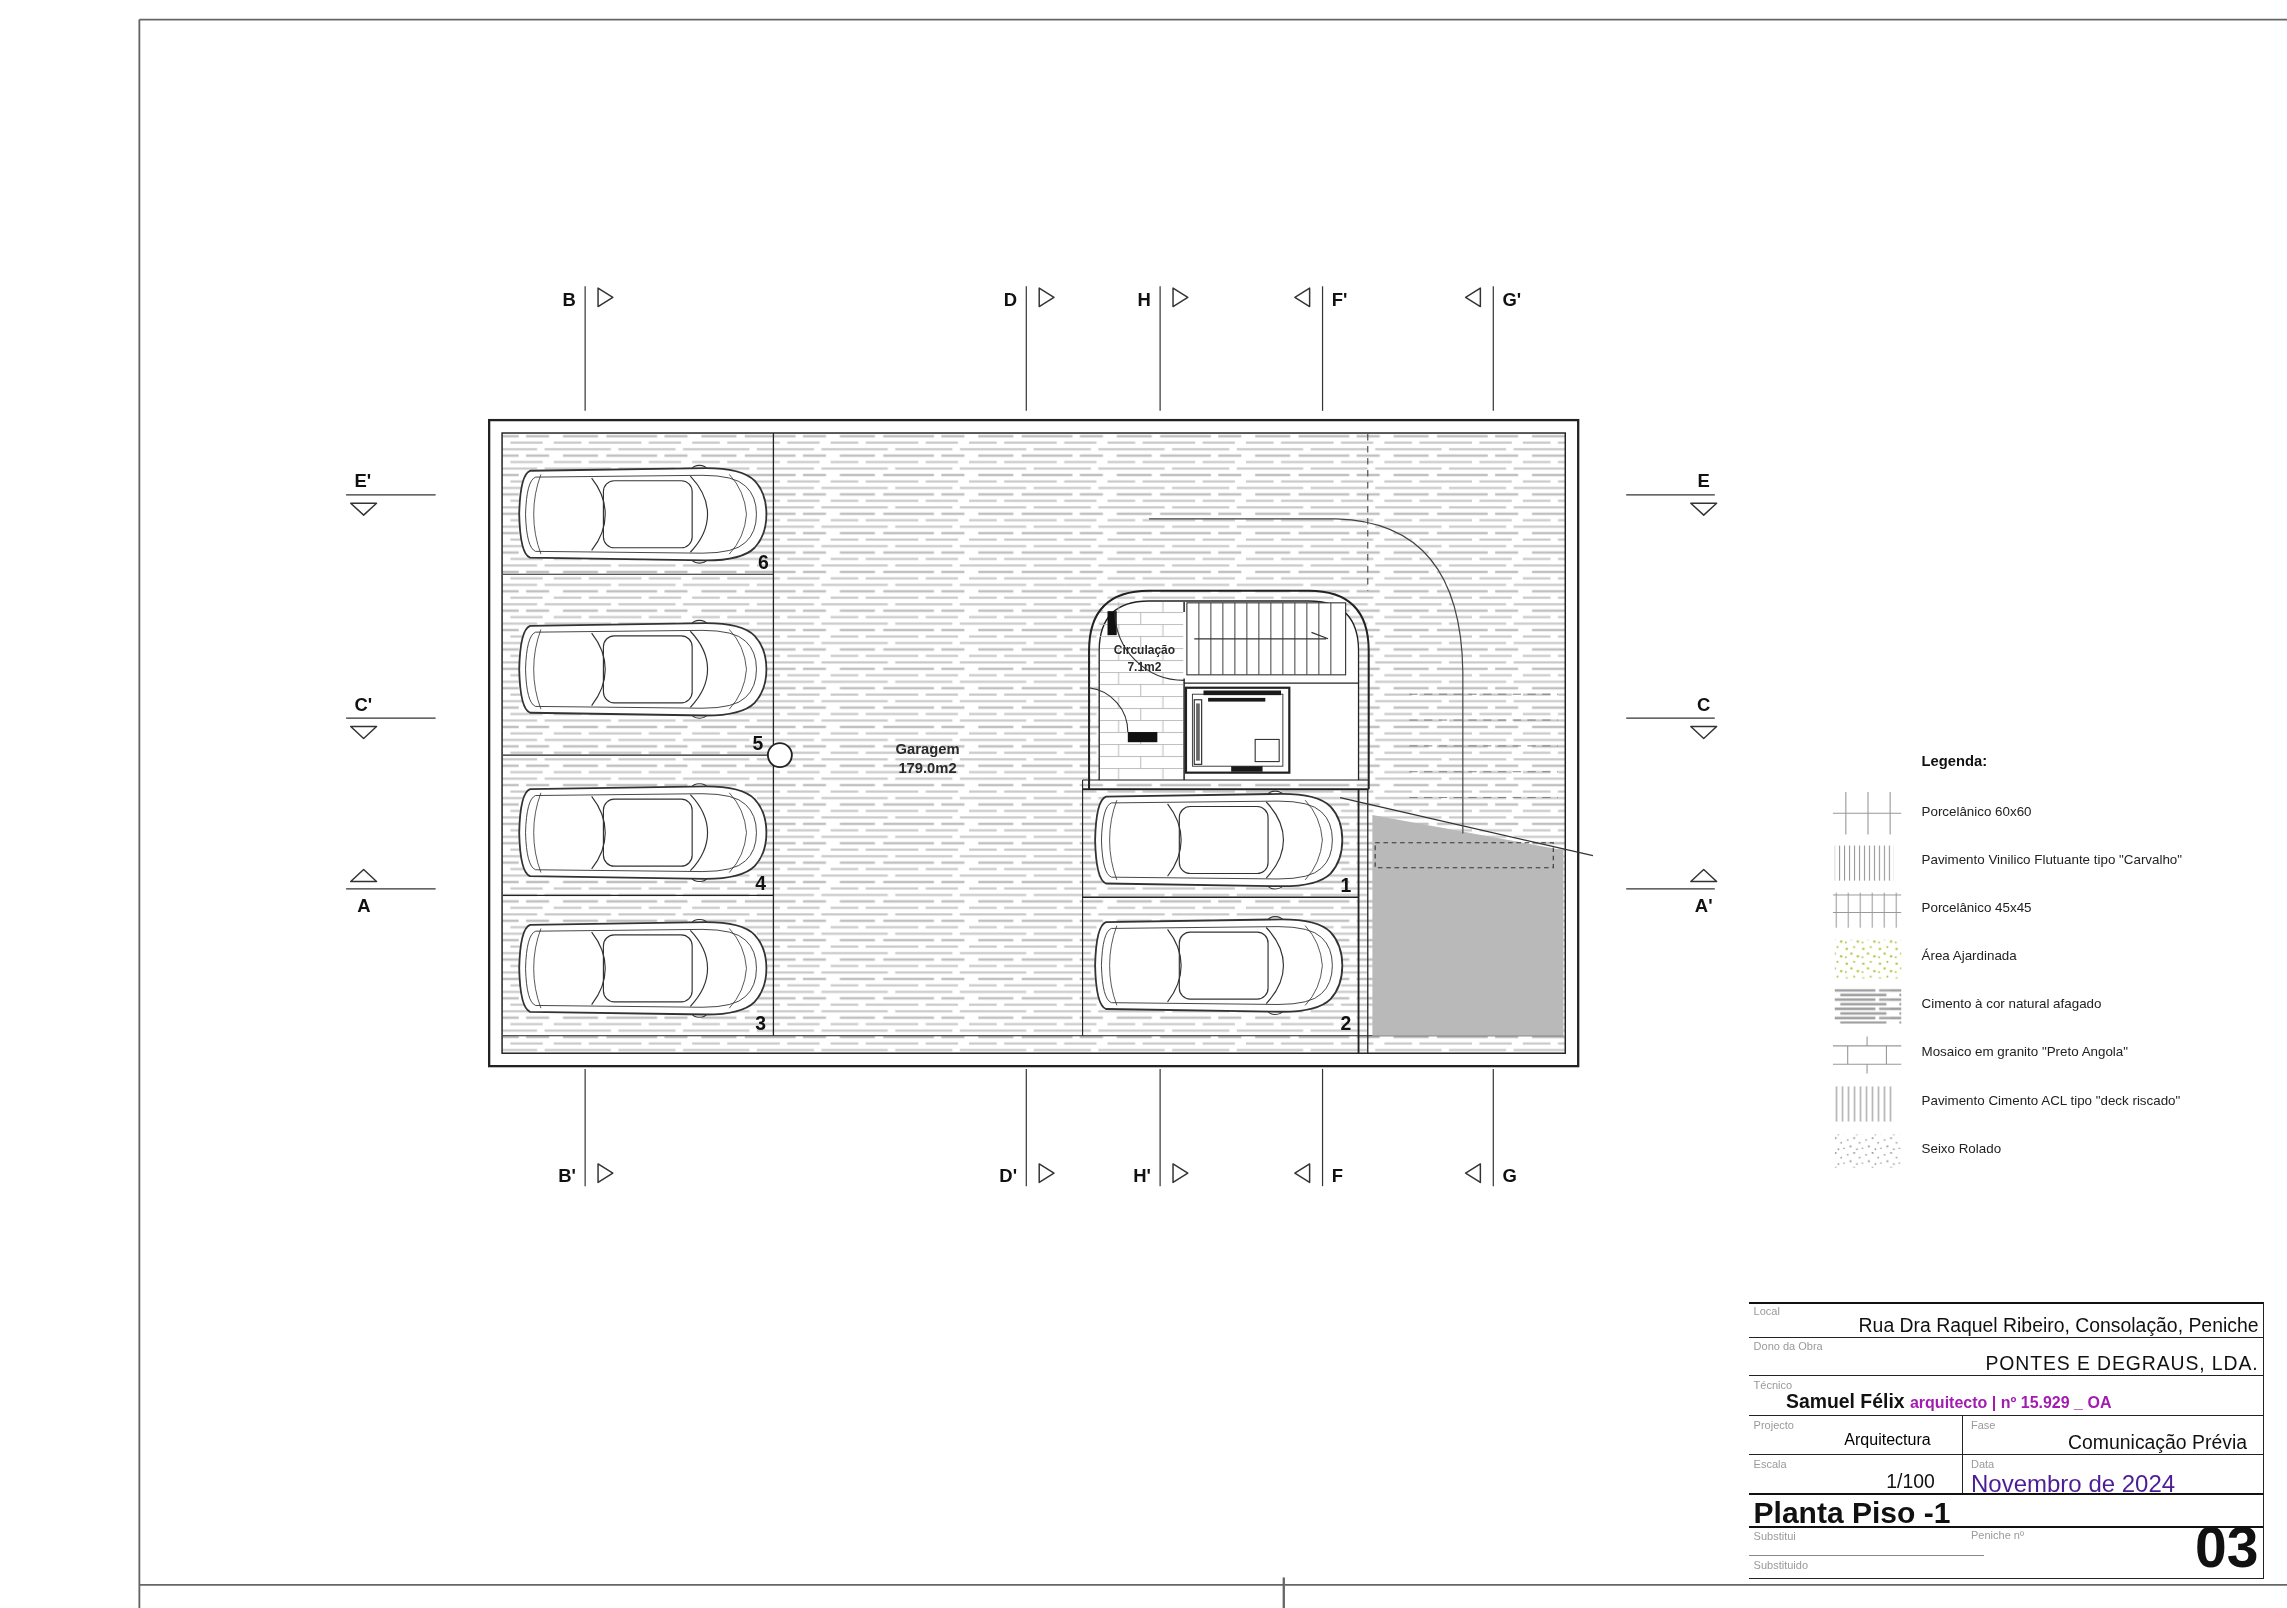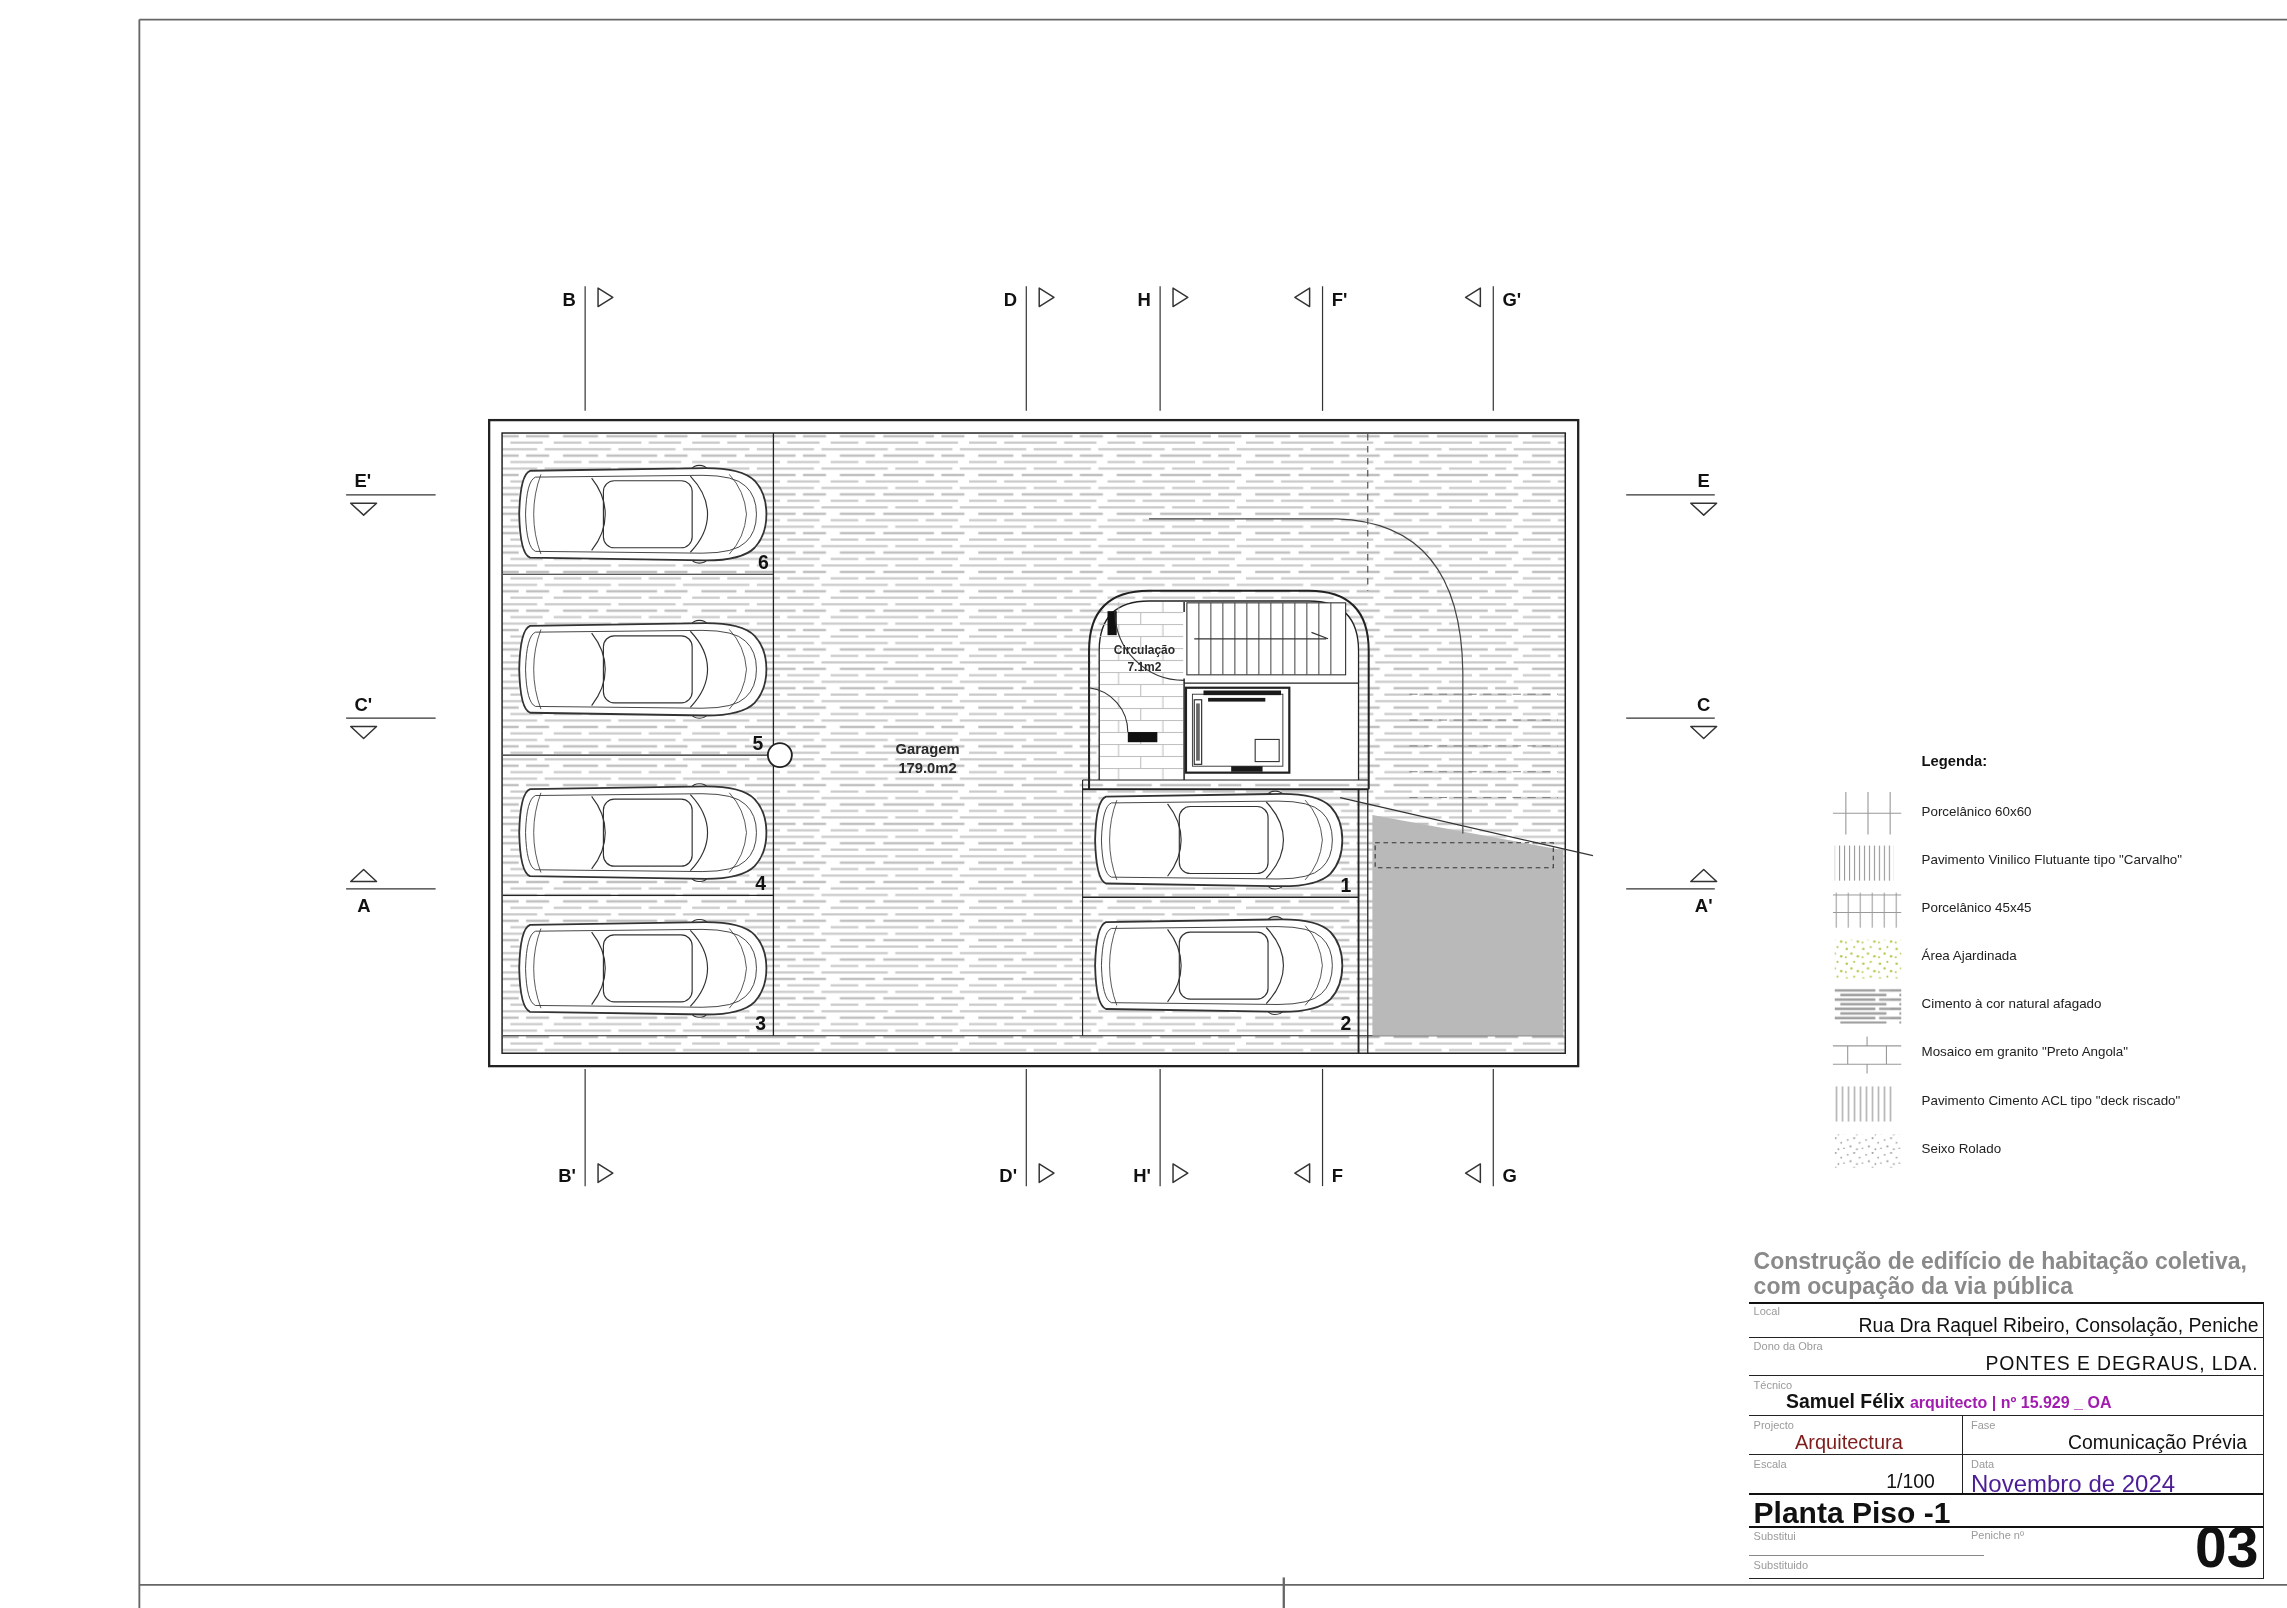--- a/index.html
+++ b/index.html
@@ -304,43 +304,39 @@
     <rect x="1988" y="1177" width="64" height="38" fill="url(#pat-vlines2)"></rect>
     <text class="legend-label" x="2082" y="1197">Pavimento Cimento ACL tipo "deck riscado"</text>
 
     <rect x="1988" y="1229" width="72" height="36" fill="url(#pat-speckle)"></rect>
     <text class="legend-label" x="2082" y="1249">Seixo Rolado</text>
   </g>
 </svg>
 
 
 <div class="tb">
-  <div class="tb-title">
-    <span style="position:static">Construção de edifício de habitação coletiva,</span><br>
-    <span style="position:static">com ocupação da via pública</span>
-  </div>
   <div class="hthick" style="top:53px"></div>
 
   <div class="tb-label" style="left:4.6px;top:56px">Local</div>
   <div class="tb-val-r" style="top:65px;left:4.6px;right:5.5px;font-weight:normal">Rua Dra Raquel Ribeiro, Consolação, Peniche</div>
   <div class="hline" style="top:88px"></div>
 
   <div class="tb-label" style="left:4.6px;top:91px">Dono da Obra</div>
   <div class="tb-val-r" style="top:103px;left:4.6px;right:5.5px;letter-spacing:0.9px">PONTES E DEGRAUS, LDA.</div>
   <div class="hline" style="top:126px"></div>
 
   <div class="tb-label" style="left:4.6px;top:130px">Técnico</div>
   <div style="left:37px;top:141px;font-size:19.4px;font-weight:bold;color:#111;white-space:nowrap">
     <span style="position:static">Samuel Félix</span>
     <span style="position:static;font-size:16px;color:#a21caf">arquitecto | nº 15.929 _ OA</span>
   </div>
   <div class="hline" style="top:166px"></div>
 
   <div class="tb-label" style="left:4.6px;top:170px">Projecto</div>
-  <div style="left:46px;top:182px;width:185px;text-align:left;font-size:20px;color:#7f1d1d">Arquitectura</div>
+  <div style="left:46px;top:182px;width:185px;text-align:center;font-size:16px;color:#000000">Arquitectura</div>
   <div class="tb-label" style="left:222px;top:170px">Fase</div>
   <div style="left:222px;top:182px;right:17px;text-align:right;font-size:19.4px;color:#111">Comunicação Prévia</div>
   <div class="hline" style="top:205px"></div>
 
   <div class="tb-label" style="left:4.6px;top:209px">Escala</div>
   <div style="left:69px;top:221px;width:185px;text-align:center;font-size:19.4px;color:#111">1/100</div>
   <div class="tb-label" style="left:222px;top:209px">Data</div>
   <div style="left:222px;top:221px;right:5.5px;font-size:24px;color:#4c1d95">Novembro de 2024</div>
   <div class="hthick" style="top:244px"></div>
 

